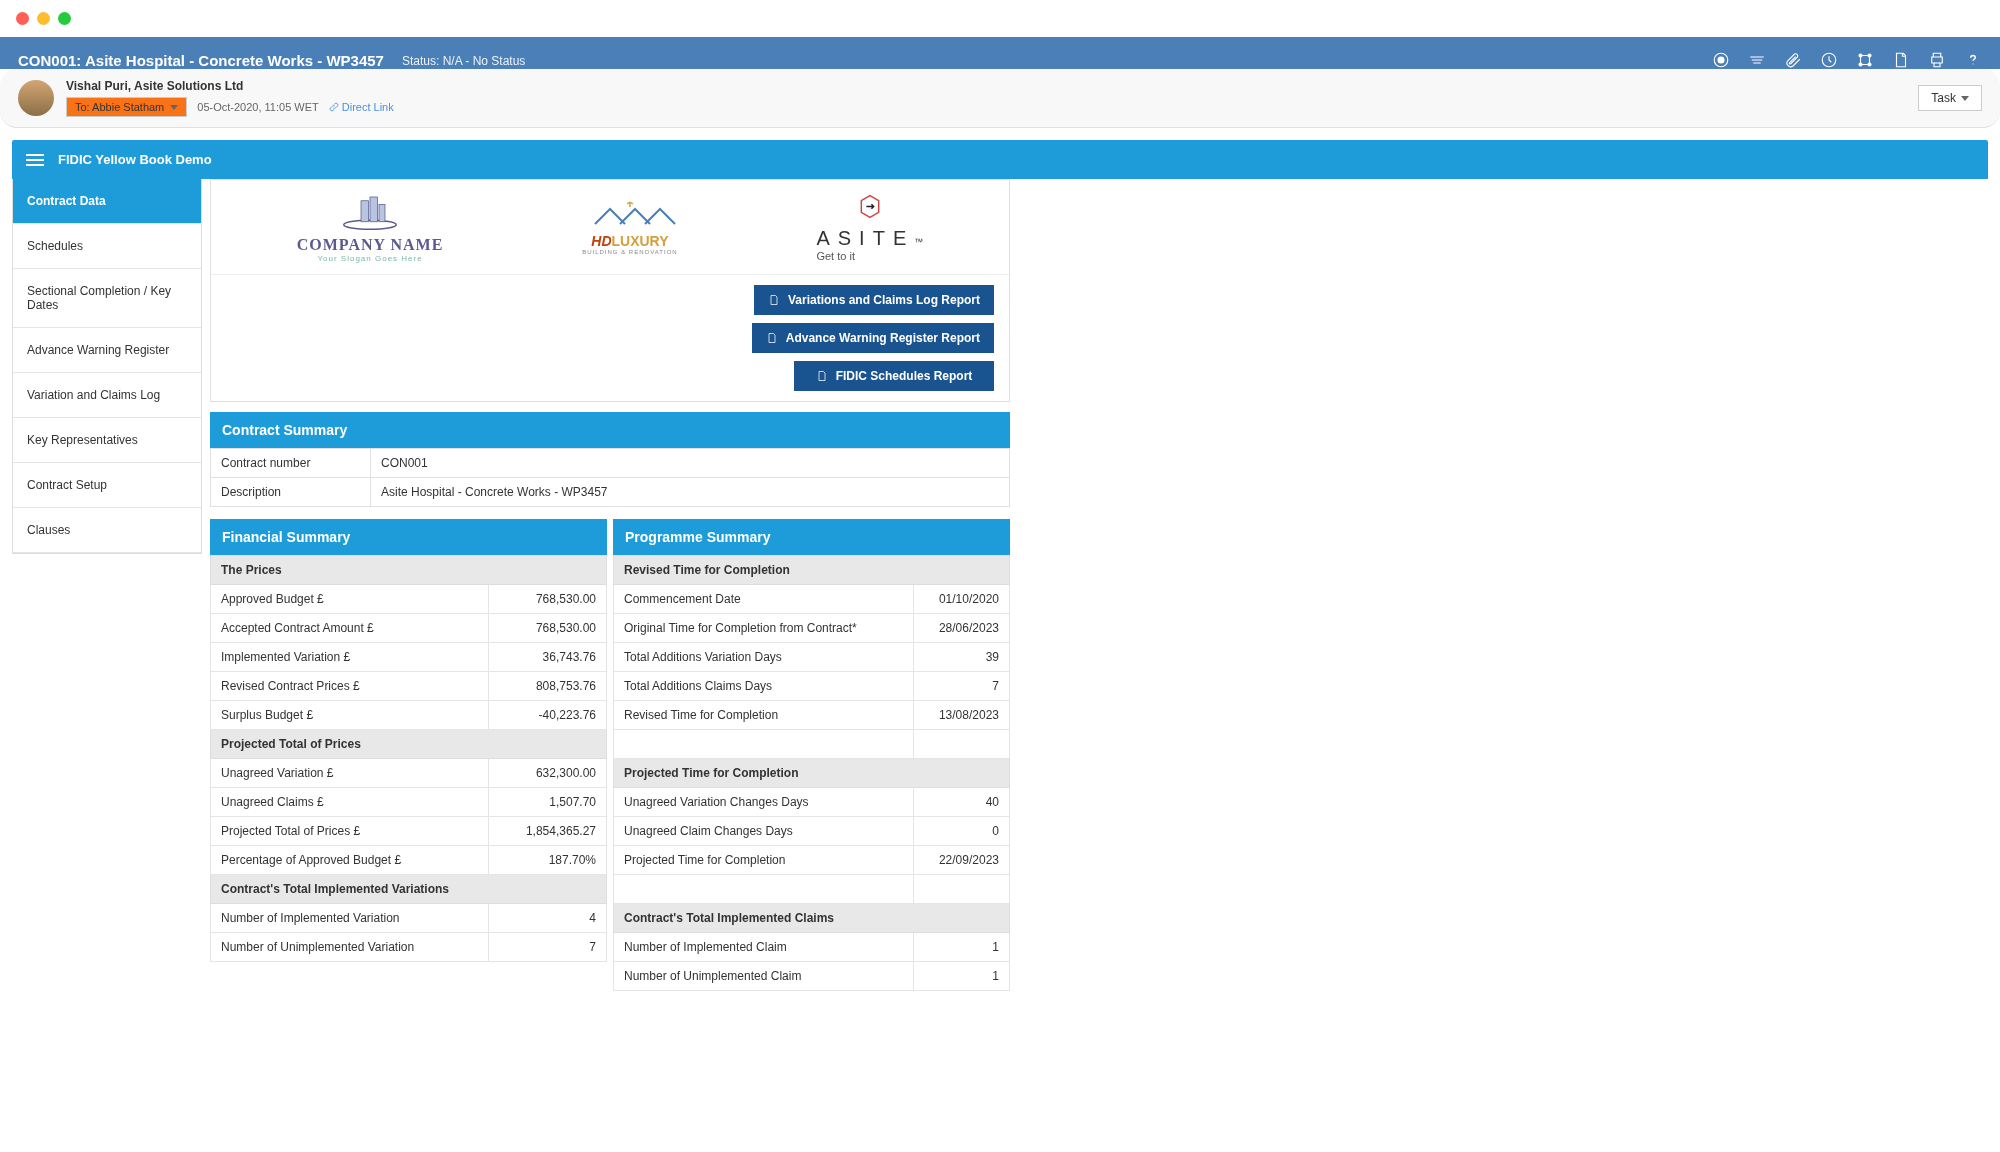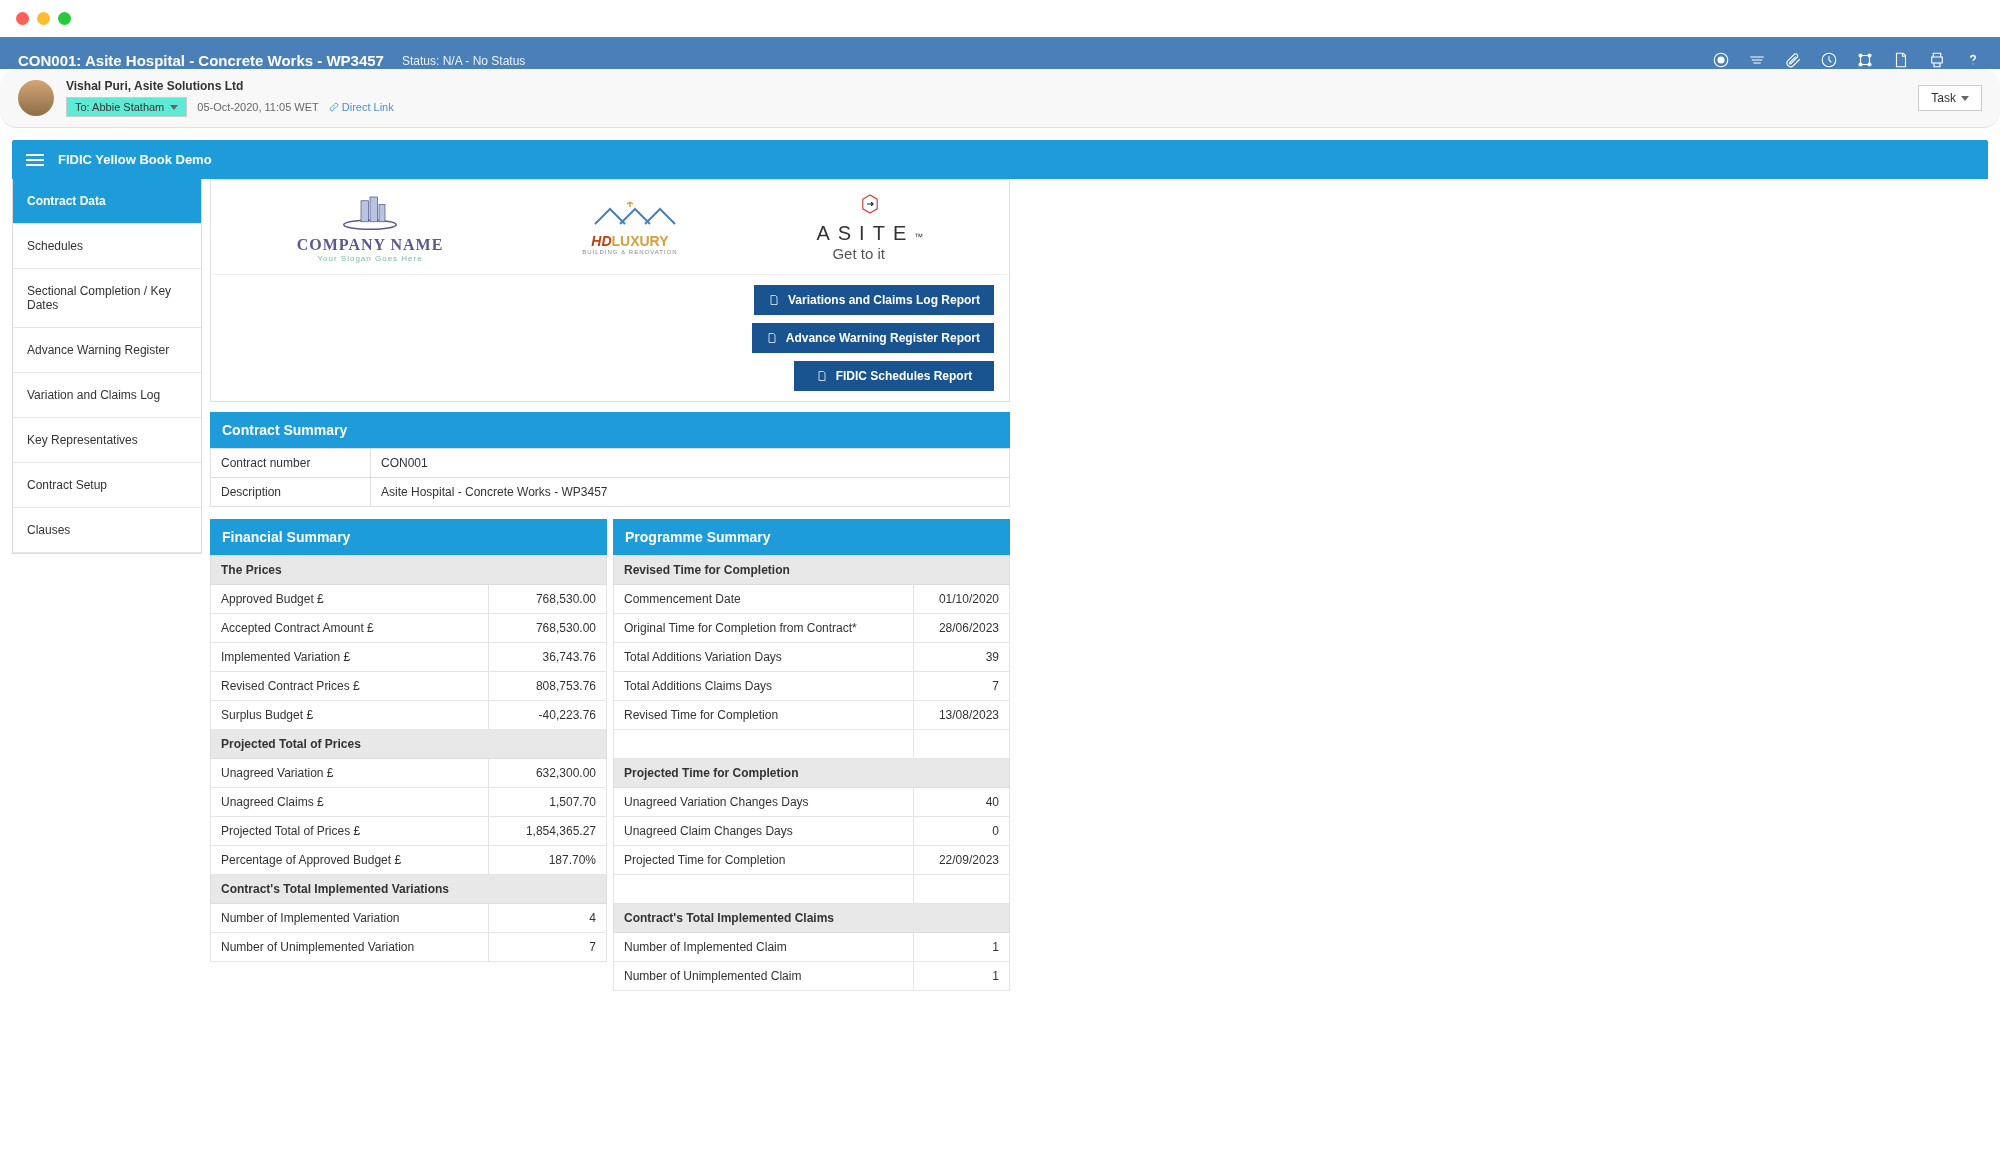--- a/index.html
+++ b/index.html
@@ -15,21 +15,21 @@
 .top-bar-status { font-size: 12px; opacity: 0.9; }
 .top-bar-icons { display: flex; gap: 18px; align-items: center; }
 .top-icon { width: 18px; height: 18px; display: flex; align-items: center; justify-content: center; cursor: pointer; }
 .top-icon svg { width: 18px; height: 18px; stroke: #fff; fill: none; stroke-width: 1.5; }
 .meta-bar { background: #f8f8f8; padding: 10px 18px; display: flex; align-items: center; gap: 12px; border-bottom: 1px solid #e0e0e0; justify-content: space-between; border-radius: 17px; }
 .meta-left { display: flex; align-items: center; gap: 12px; }
 .avatar { width: 36px; height: 36px; border-radius: 50%; background: linear-gradient(#d4a574, #8b6f47); }
 .meta-info { display: flex; flex-direction: column; gap: 4px; }
 .meta-user { font-size: 12px; font-weight: bold; color: #333; }
 .meta-row2 { display: flex; align-items: center; gap: 10px; }
-.to-dropdown { border: 1px solid #ccc; background: #5eead4; padding: 3px 8px; font-size: 11px; cursor: pointer; display: flex; align-items: center; gap: 6px; }
+.to-dropdown { border: 1px solid #ccc; background: #f97316; padding: 3px 8px; font-size: 11px; cursor: pointer; display: flex; align-items: center; gap: 6px; }
 .meta-date { font-size: 11px; color: #666; }
 .direct-link { font-size: 11px; color: #4a90d9; cursor: pointer; display: flex; align-items: center; gap: 3px; text-align: right; }
 .task-btn { border: 1px solid #ccc; background: #fff; padding: 5px 12px; font-size: 12px; cursor: pointer; display: flex; align-items: center; gap: 5px; }
 .content-wrap { padding: 12px; display: flex; gap: 10px; }
 .sidebar { width: 190px; flex-shrink: 0; border: 1px solid #ddd; }
 .sidebar-header { background: #1e9cda; color: #fff; padding: 12px 14px; display: flex; align-items: center; gap: 14px; font-size: 13px; font-weight: bold; }
 .hamburger { display: flex; flex-direction: column; gap: 3px; cursor: pointer; }
 .hamburger span { width: 18px; height: 2px; background: #fff; }
 .sidebar-item { padding: 15px 14px; border-bottom: 1px solid #e5e5e5; font-size: 12px; cursor: pointer; background: #fff; }
 .sidebar-item.active { background: #1e9cda; color: #fff; font-weight: bold; }
@@ -39,21 +39,21 @@
 .logo-placeholder { height: 70px; display: flex; flex-direction: column; align-items: center; justify-content: center; }
 .logo1-text { font-family: Georgia, serif; font-size: 16px; font-weight: bold; color: #5a5a8e; letter-spacing: 1px; }
 .logo1-sub { font-size: 8px; color: #7bb8a8; letter-spacing: 1px; }
 .logo1-icon svg { width: 60px; height: 42px; }
 .logo2-text { font-size: 14px; font-weight: bold; }
 .logo2-hd { color: #c2410c; font-style: italic; }
 .logo2-lux { color: #d4a03c; }
 .logo2-sub { font-size: 6px; color: #888; letter-spacing: 1px; }
 .logo3 { display: flex; align-items: center; gap: 6px; }
 .logo3-text { font-size: 20px; letter-spacing: 8px; }
-.logo3-sub { font-size: 15px; color: #555; margin-left: 16px; }
+.logo3-sub { font-size: 11px; color: #555; }
 .report-btns { padding: 10px 15px; display: flex; flex-direction: column; align-items: flex-end; gap: 8px; }
 .report-btn { background: #1a5490; color: #fff; border: none; padding: 8px 14px; font-size: 12px; cursor: pointer; display: flex; align-items: center; gap: 8px; min-width: 200px; justify-content: center; font-weight: bold; margin-left: 24px; }
 .report-btn svg { width: 12px; height: 14px; stroke: #fff; fill: none; stroke-width: 1.5; }
 .section-header { background: #1e9cda; color: #fff; padding: 10px 12px; font-size: 14px; font-weight: bold; }
 .summary-table { width: 100%; border-collapse: collapse; margin-bottom: 12px; }
 .summary-table td { border: 1px solid #e0e0e0; padding: 7px 10px; font-size: 12px; }
 .summary-table td:first-child { width: 160px; }
 .two-col { display: flex; gap: 6px; }
 .half-col { flex: 1; }
 .data-table { width: 100%; border-collapse: collapse; }

